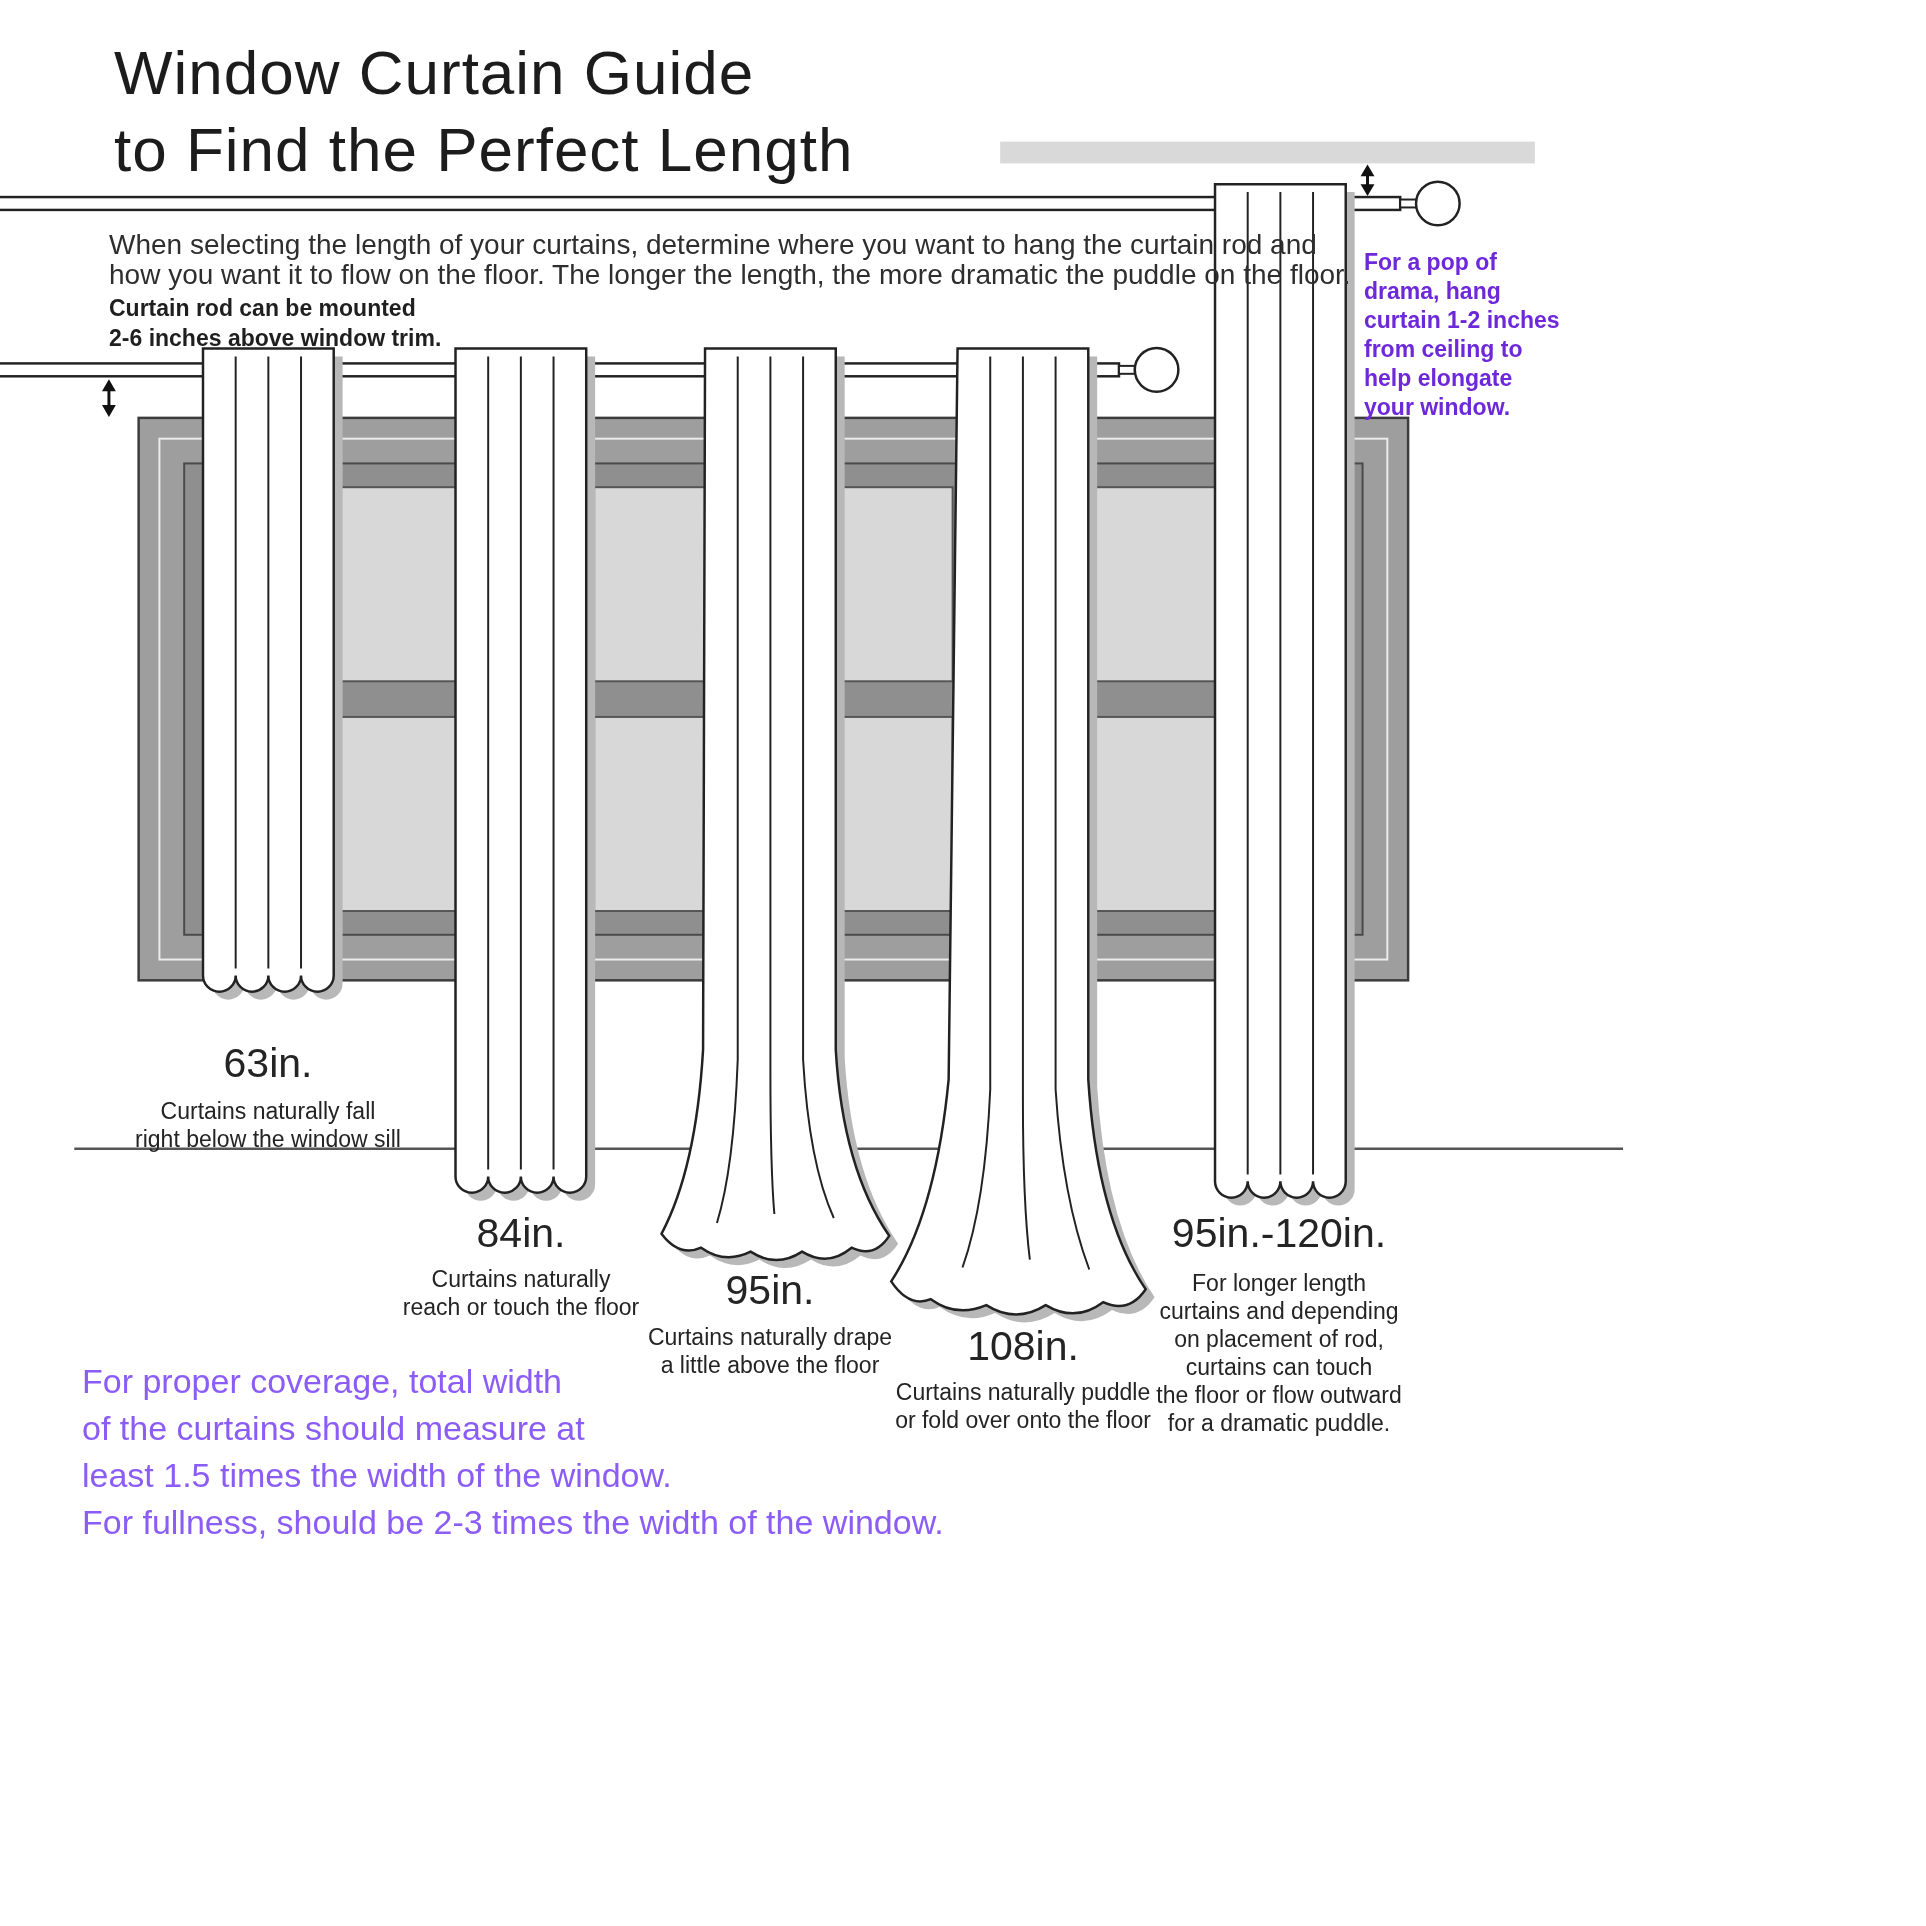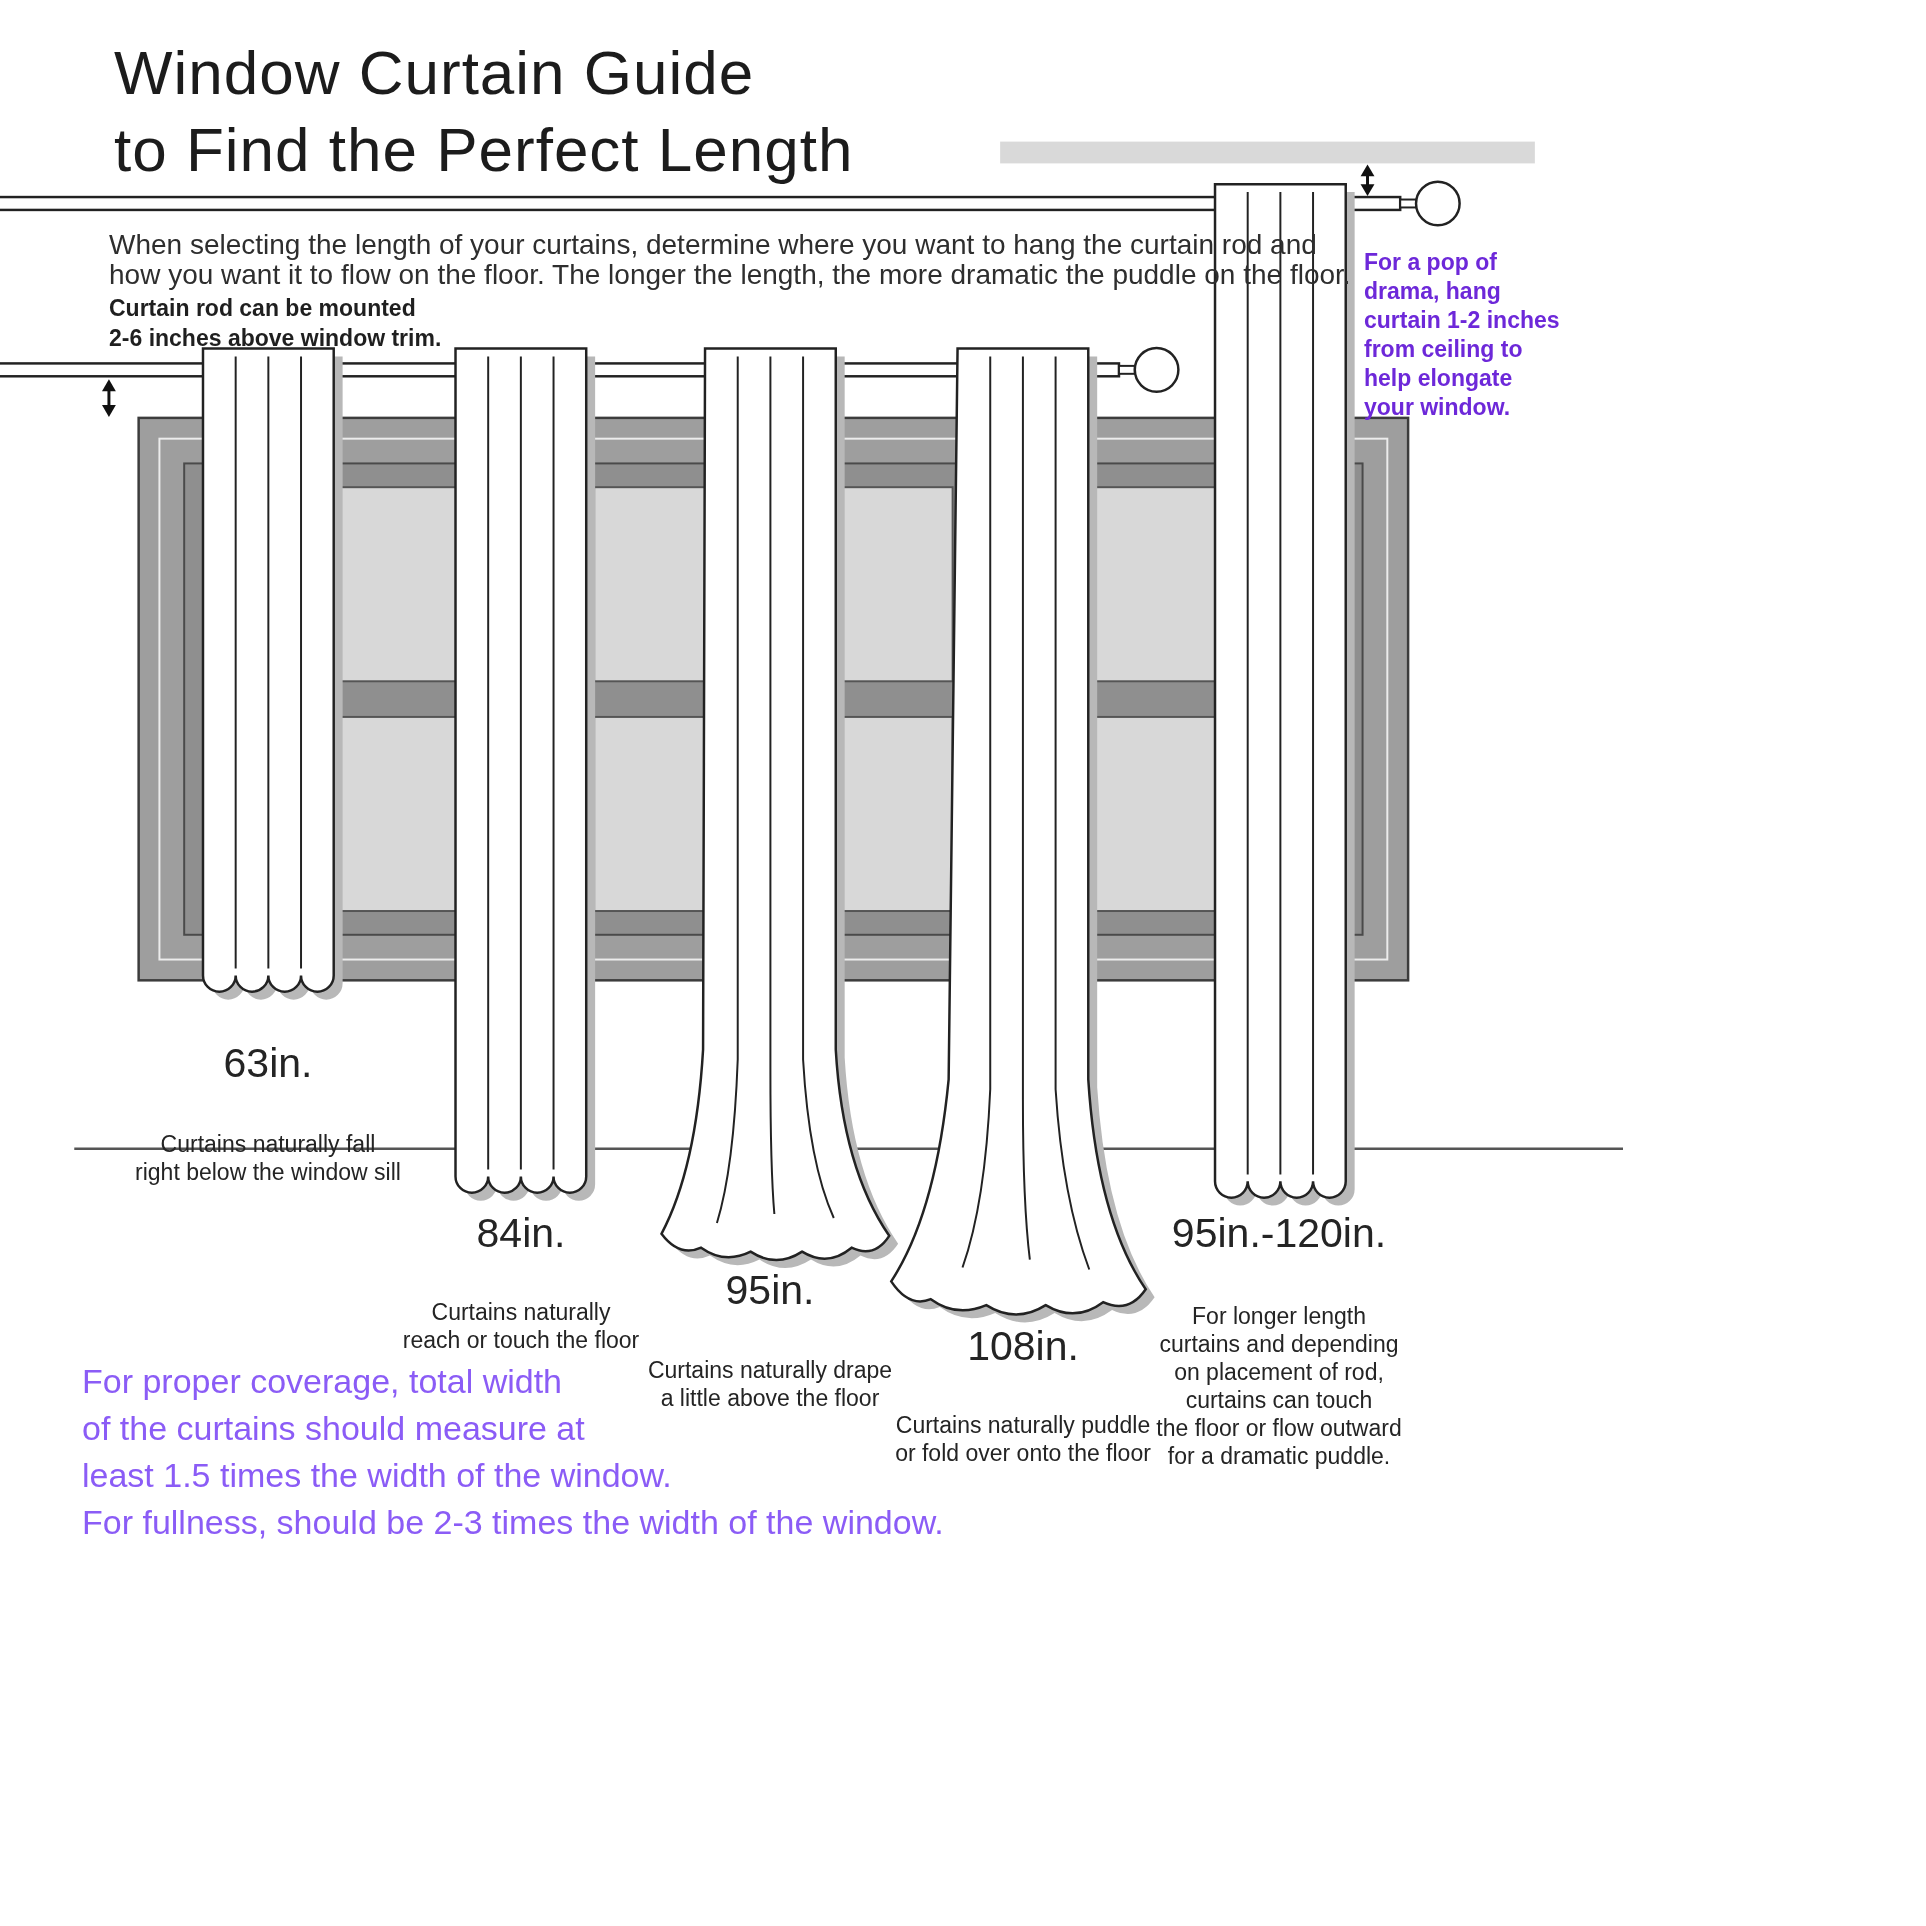--- a/index.html
+++ b/index.html
@@ -10,21 +10,21 @@
   svg.diagram { position:absolute; left:0; top:0; width:1927px; height:1927px; }
   .txt { position:absolute; white-space:pre-line; }
   .title {
     left:114px; top:34px; font-size:62px; line-height:77px;
     color:#1c1c1c; letter-spacing:1px; font-weight:400;
   }
   .intro { left:109px; top:230px; font-size:28px; line-height:30px; color:#2e2e2e; }
   .rod-note { left:109px; top:293px; font-size:23px; line-height:30px; font-weight:bold; color:#1f1f1f; }
   .ceiling-note { left:1364px; top:248px; font-size:23px; line-height:29px; font-weight:bold; color:#6d28d9; }
   .len-label { font-size:41px; color:#242424; text-align:center; transform:translateX(-50%); }
-  .len-desc { font-size:23px; line-height:28px; color:#242424; text-align:center; transform:translateX(-50%);margin-top:33px; }
+  .len-desc { font-size:23px; line-height:28px; color:#242424; text-align:center; transform:translateX(-50%); }
   .footer { left:74px; top:1358px; font-size:34px; line-height:47px; font-weight:normal; color:#8b5cf6;margin-left:8px; }
 </style>
 </head>
 <body>
 
 <div class="canvas">
 
   <svg class="diagram" viewBox="0 0 1946 1946" aria-hidden="true">
 
     <rect x="1010" y="143" width="540" height="22" fill="#d9d9d9"></rect>

